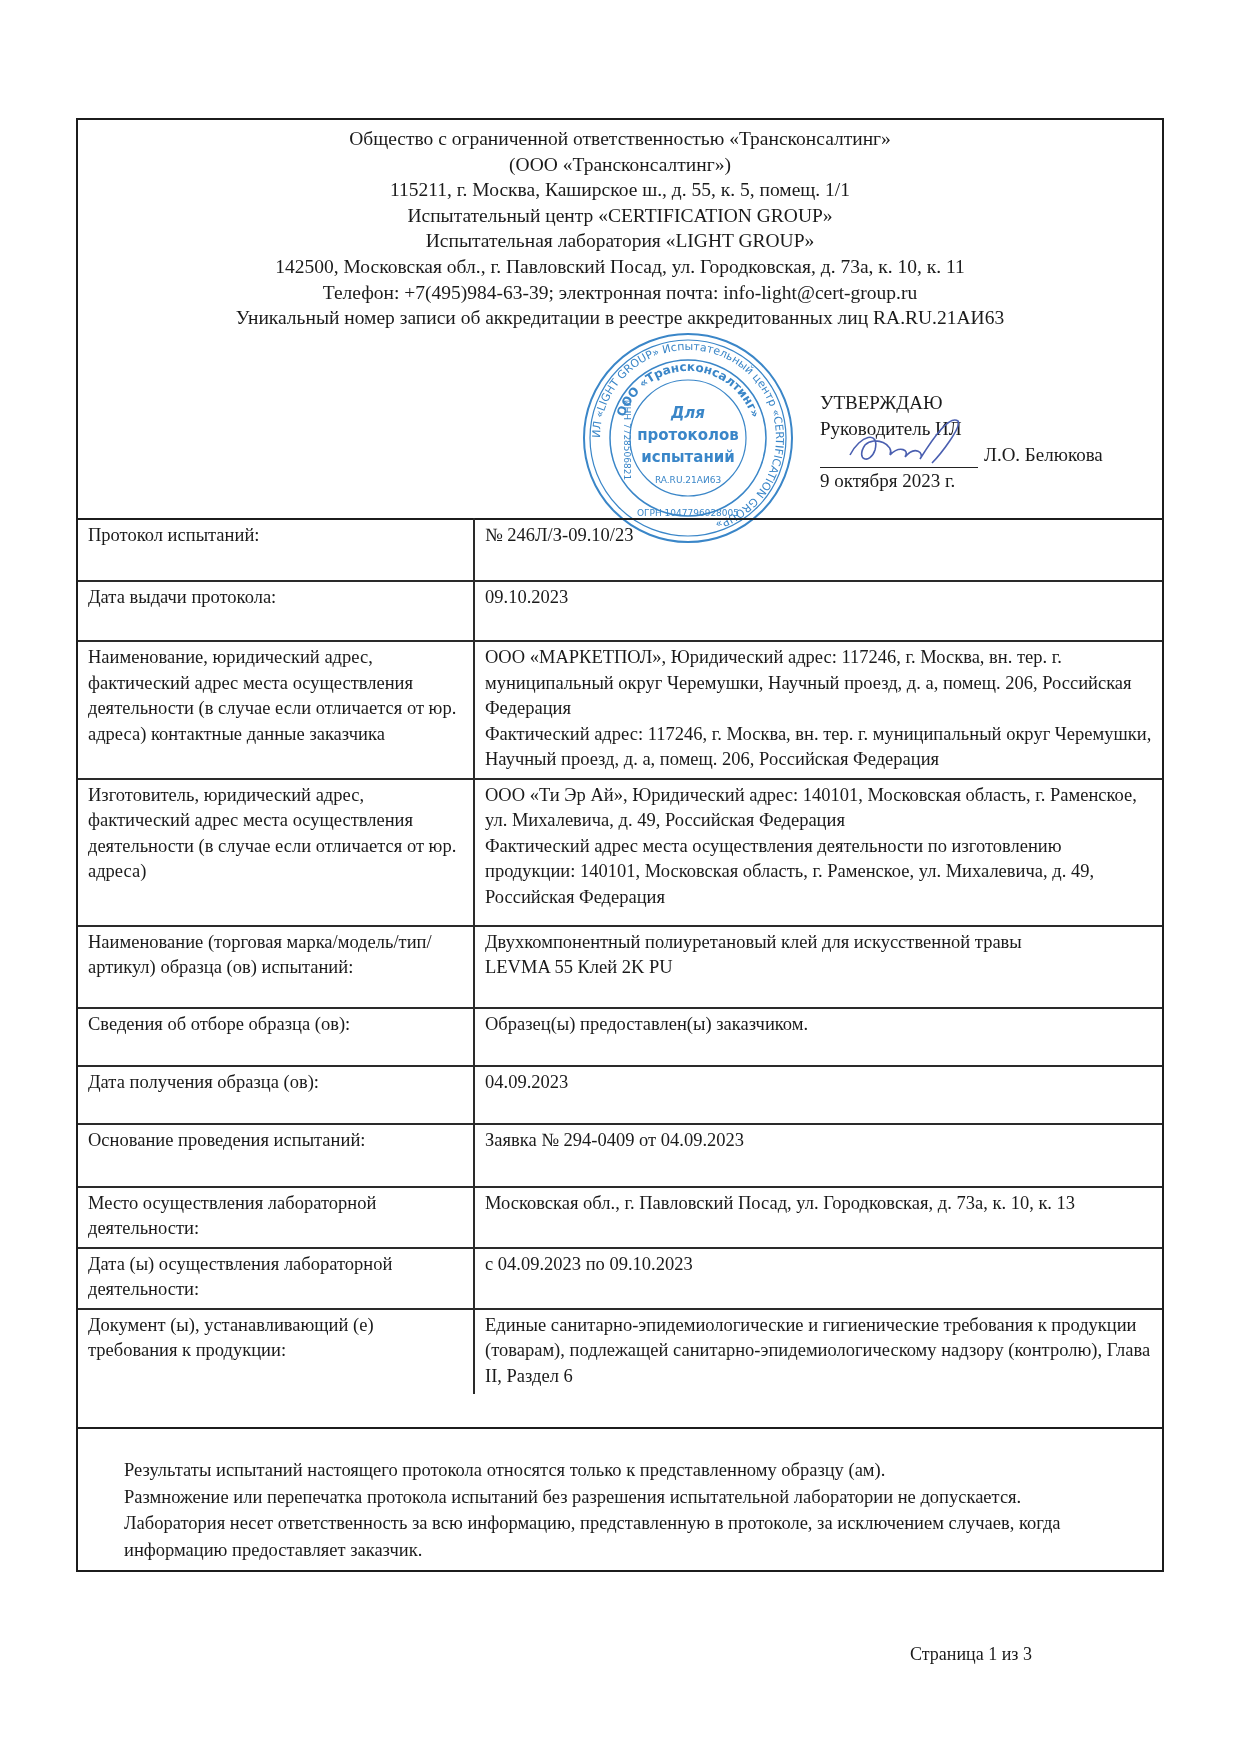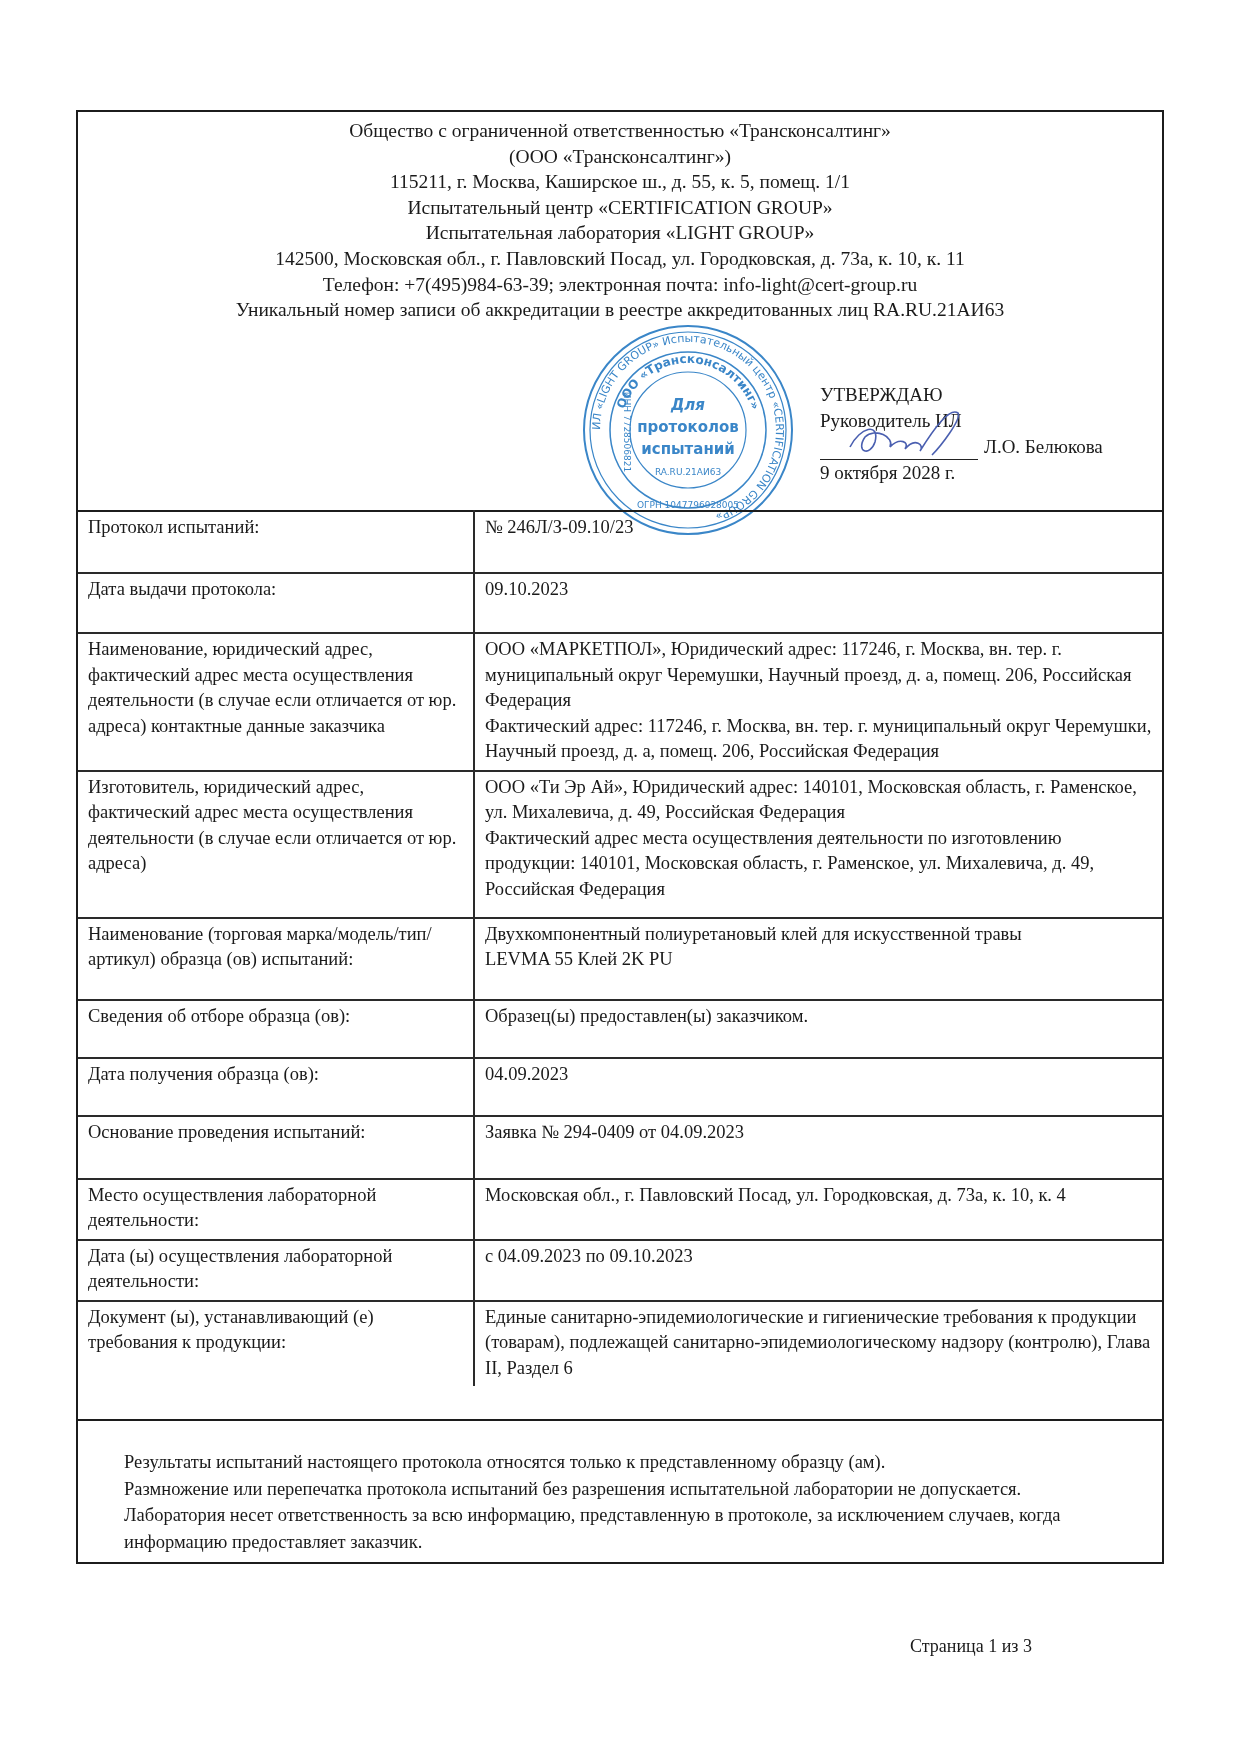--- a/index.html
+++ b/index.html
@@ -1,21 +1,21 @@
 <!DOCTYPE html>
 <html><head>
 <meta charset="utf-8">
 <style>
   html, body { margin: 0; padding: 0; background: #ffffff; }
   body {
     width: 1240px; height: 1754px; position: relative; overflow: hidden;
     font-family: "Liberation Serif", "DejaVu Serif", serif;
     color: #1a1a1a;
   }
-  .page { position: absolute; left: 0; top: 8px; width: 1240px; height: 1234px; }
+  .page { position: absolute; left: 0; top: 16px; width: 1240px; height: 1234px; }
   .frame {
     position: absolute; left: 76px; top: 102px; width: 1088px; height: 1454px;
     border: 2px solid #1c1c1c; box-sizing: border-box;
   }
   .header {
     position: absolute; left: 0; top: 6px; width: 100%;
     text-align: center; font-size: 19.5px; line-height: 25.6px;
   }
   .header .line { display: block; white-space: nowrap; }
   .approve {
@@ -99,21 +99,21 @@
       <div>УТВЕРЖДАЮ</div>
       <div>Руководитель ИЛ</div>
       <div class="sig-row">
         <div class="sig-line">
           <svg class="signature" viewBox="0 0 130 60">
             <path d="M10 40 C 20 20, 40 15, 35 35 C 30 50, 15 45, 25 30 C 35 20, 55 30, 50 40 C 60 30, 70 35, 65 42 C 75 30, 85 38, 80 44 C 95 20, 110 0, 118 6 C 122 12, 100 40, 92 48" fill="none" stroke="#4a5fb0" stroke-width="1.6"></path>
           </svg>
         </div>
         <span>Л.О. Белюкова</span>
       </div>
-      <div>9 октября 2028 г.</div>
+      <div>9 октября 2023 г.</div>
     </div>
 
     <table class="table">
       <tbody id="rows">
           <tr style="height: 62px;">
             <td class="label">Протокол испытаний:</td>
             <td>
               <div>№ 246Л/З-09.10/23</div>
             </td>
           </tr>
@@ -158,21 +158,21 @@
           </tr>
           <tr style="height: 63px;">
             <td class="label">Основание проведения испытаний:</td>
             <td>
               <div>Заявка № 294-0409 от 04.09.2023</div>
             </td>
           </tr>
           <tr style="height: 55px;">
             <td class="label">Место осуществления лабораторной деятельности:</td>
             <td>
-              <div>Московская обл., г. Павловский Посад, ул. Городковская, д. 73а, к. 10, к. 4</div>
+              <div>Московская обл., г. Павловский Посад, ул. Городковская, д. 73а, к. 10, к. 13</div>
             </td>
           </tr>
           <tr style="height: 54px;">
             <td class="label">Дата (ы) осуществления лабораторной деятельности:</td>
             <td>
               <div>с 04.09.2023 по 09.10.2023</div>
             </td>
           </tr>
           <tr style="height: 81px; padding-left: 32px;">
             <td class="label">Документ (ы), устанавливающий (е) требования к продукции:</td>

